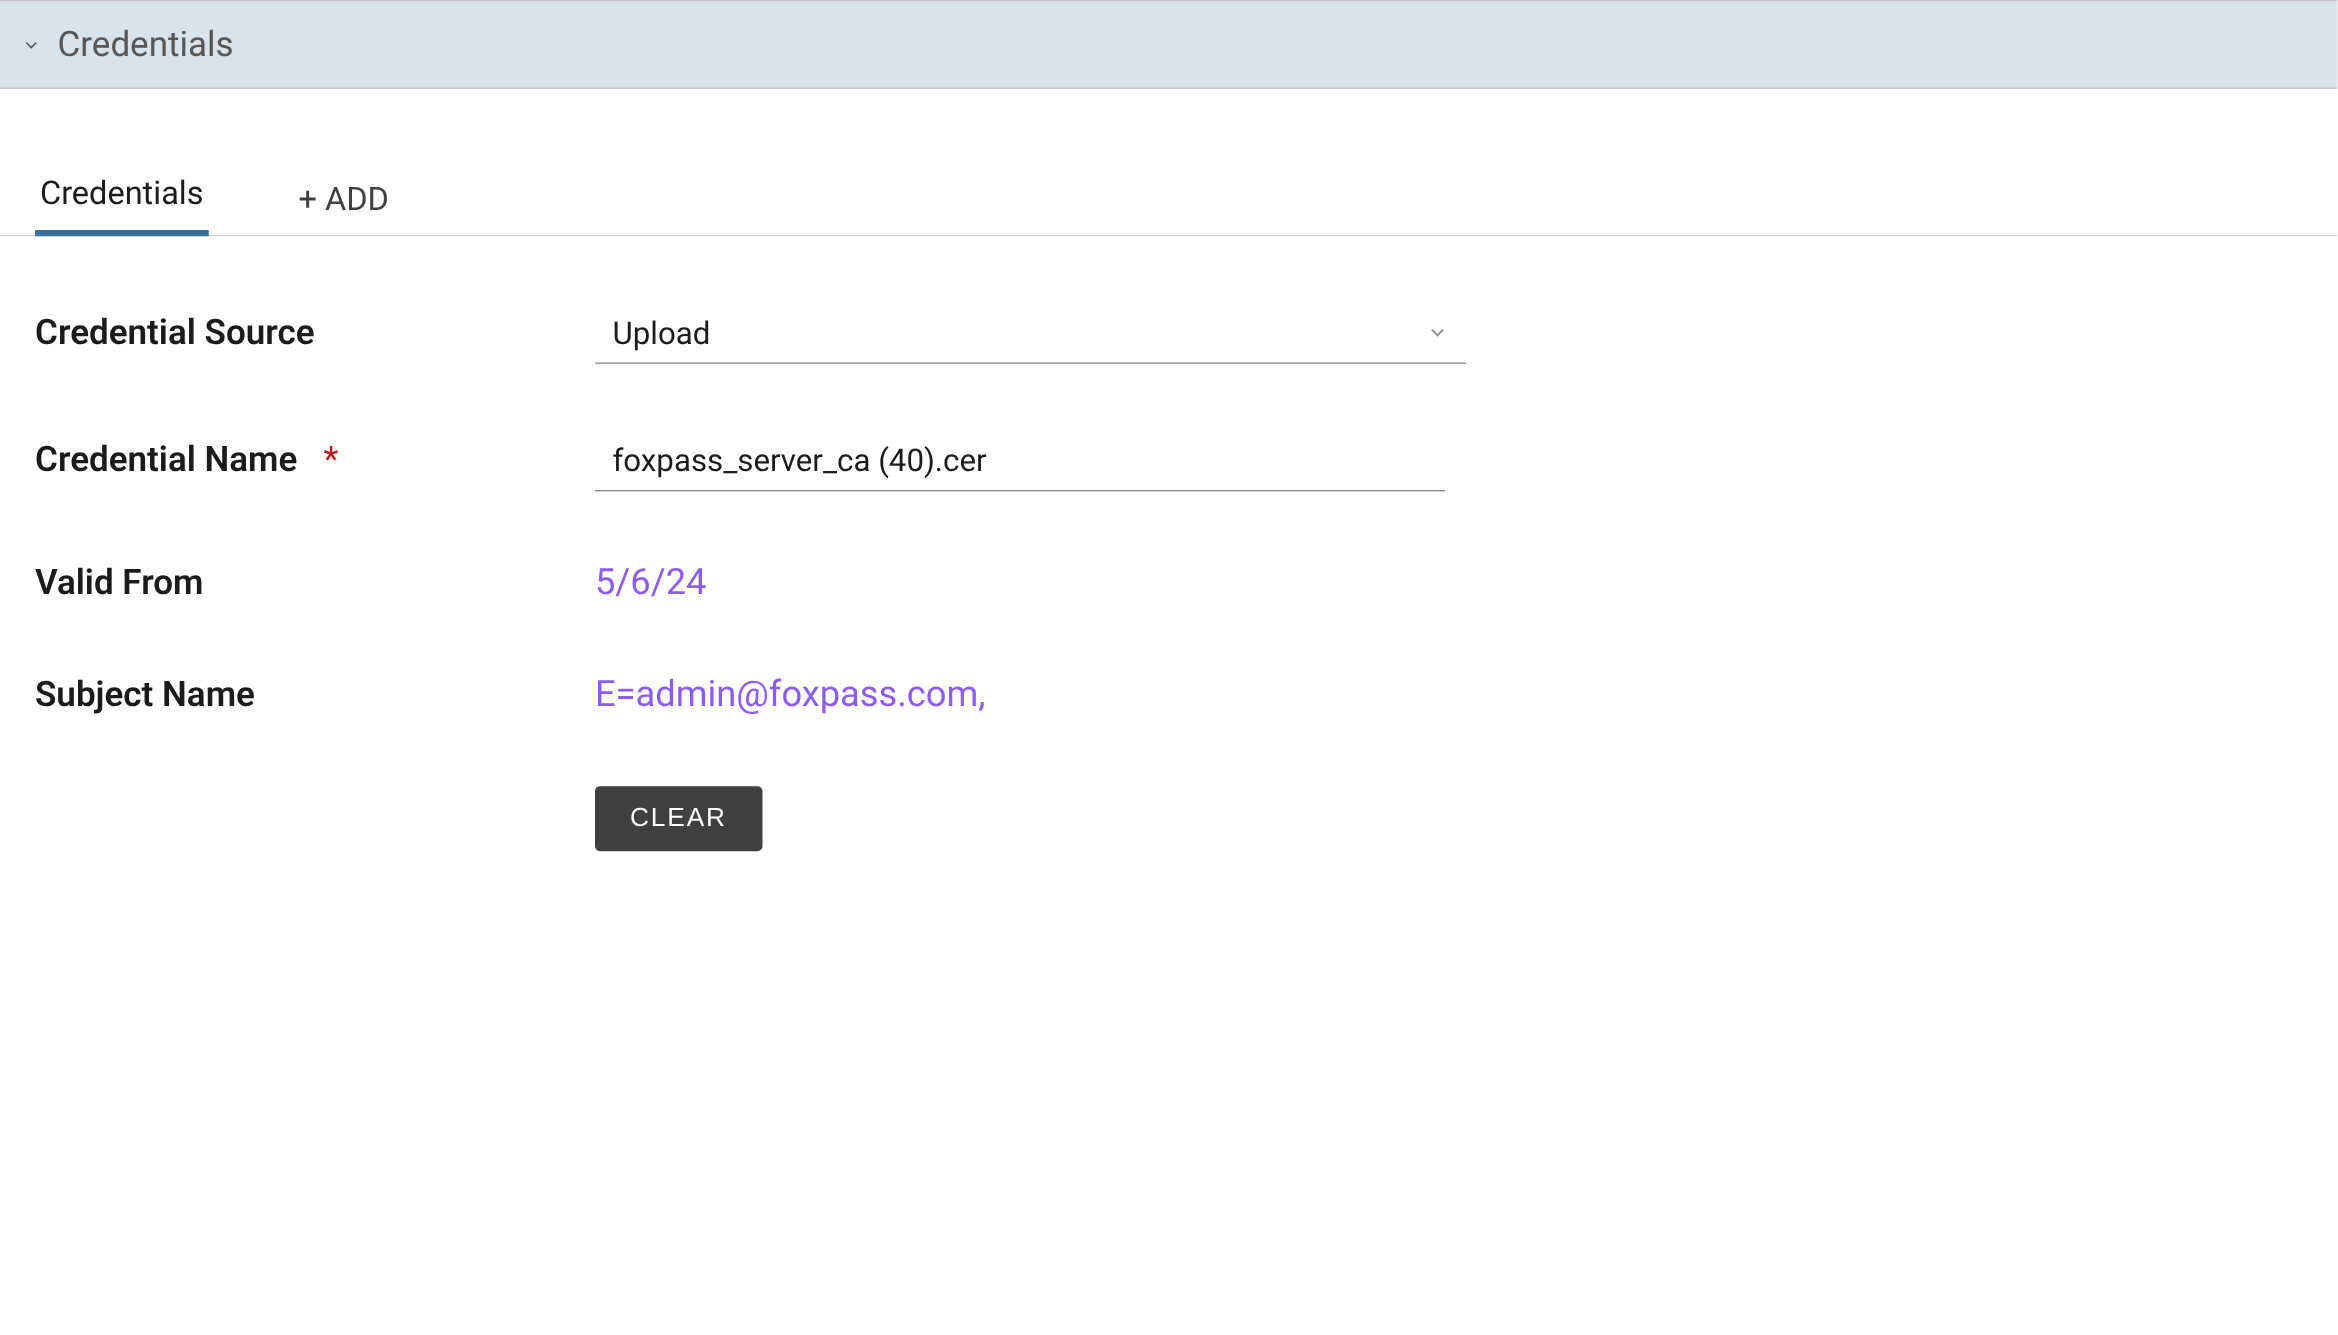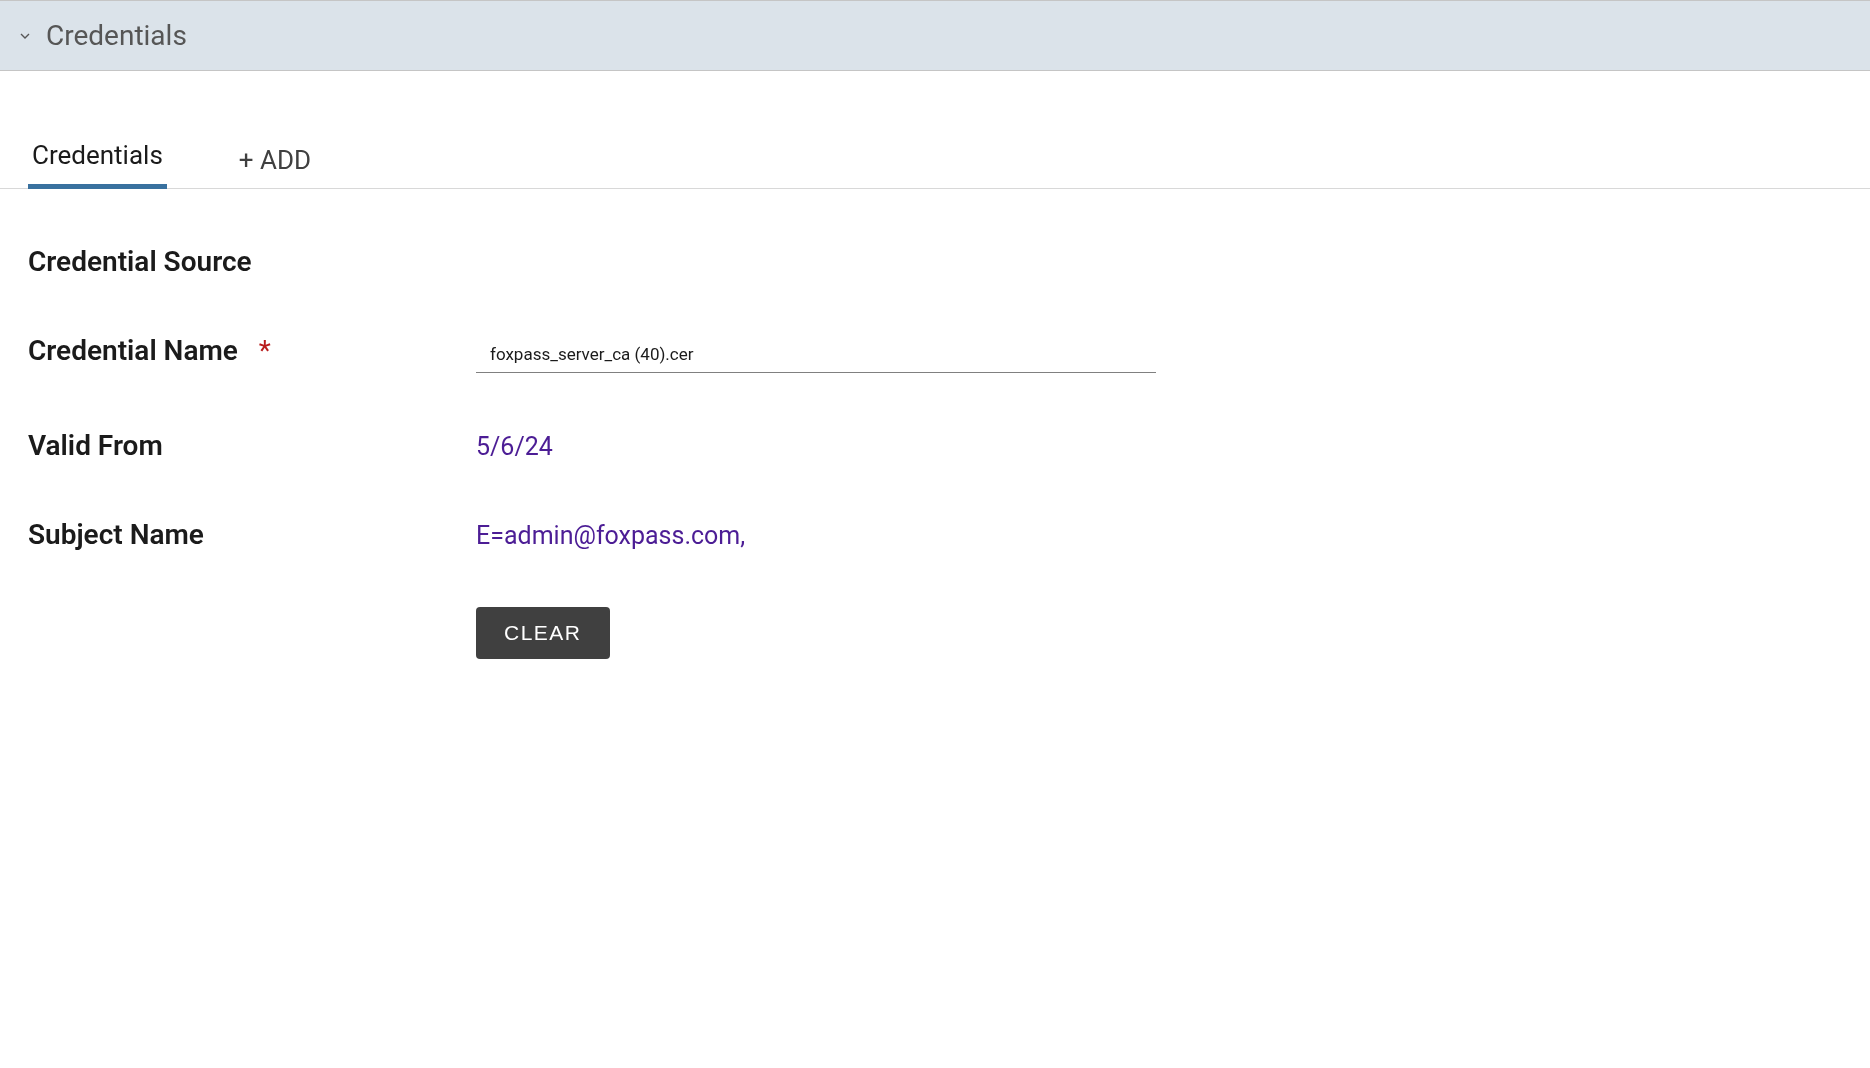--- a/index.html
+++ b/index.html
@@ -84,23 +84,23 @@
       font-weight: 600;
       color: #1b1b1b;
       padding-right: 20px;
     }
     .required-asterisk {
       color: #b91c1c;
       margin-left: 14px;
       font-weight: 400;
     }
     .form-value {
-      font-size: 25px;
-      font-weight: 400;
-      color: #4c1d95;
+      font-size: 29px;
+      font-weight: 400;
+      color: #8b5cf6;
     }
     .select-wrap {
       position: relative;
       width: 697px;
       border-bottom: 1.5px solid #808080;
       padding: 8px 14px;
       display: flex;
       align-items: center;
       justify-content: space-between;
     }
@@ -116,21 +116,21 @@
       fill: none;
     }
     .text-input-wrap {
       width: 680px;
       border-bottom: 1.5px solid #808080;
       padding: 8px 14px;
     }
     .text-input {
       border: none;
       outline: none;
-      font-size: 17px;
+      font-size: 25px;
       width: 100%;
       color: #1b1b1b;
       background: transparent;
       font-family: inherit;
     }
     .btn-row {
       padding-left: 448px;
       margin-top: 40px;
     }
     .btn-clear {
@@ -161,20 +161,28 @@
 
   <div class="tabs-row">
     <div class="tab active">Credentials</div>
     <div class="tab add-tab">+ ADD</div>
   </div>
 
   <div class="form-body">
 
     <div class="form-row">
       <div class="form-label">Credential Source</div>
+      <div class="select-wrap">
+        <span class="select-value">Upload</span>
+        <span class="select-chevron">
+          <svg viewBox="0 0 24 24">
+              <polyline points="6 9 12 15 18 9"></polyline>
+            </svg>
+        </span>
+      </div>
     </div>
 
     <div class="form-row">
       <div class="form-label">
         <span>Credential Name</span>
         <span class="required-asterisk">*</span>
       </div>
       <div class="text-input-wrap">
         <input type="text" class="text-input" value="foxpass_server_ca (40).cer" style="">
       </div>

